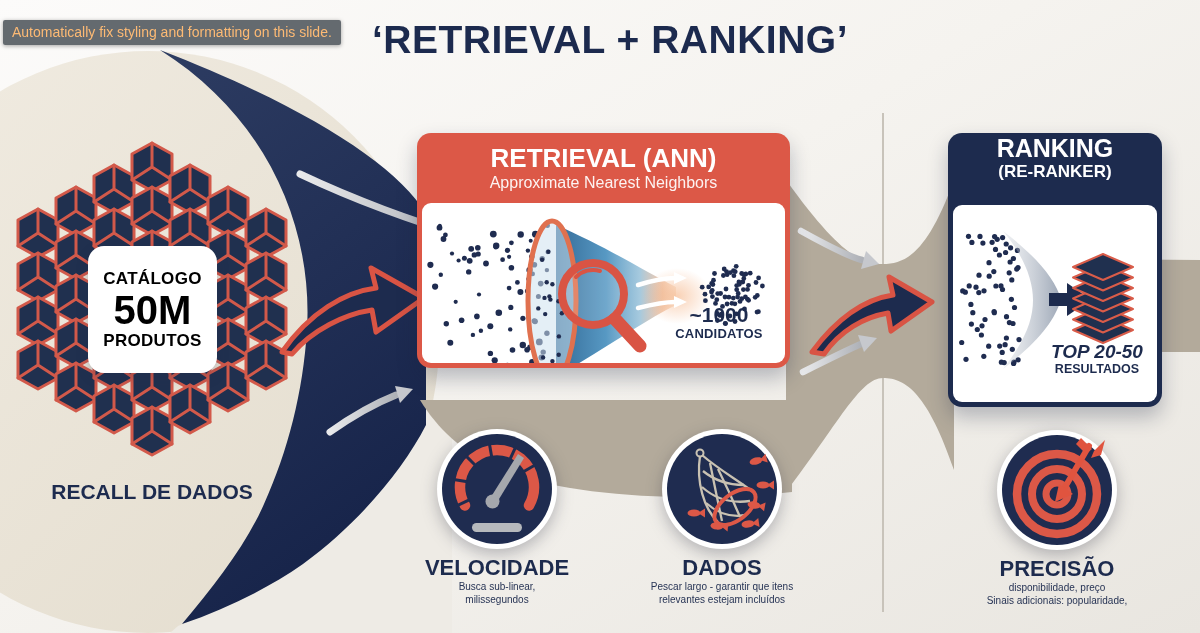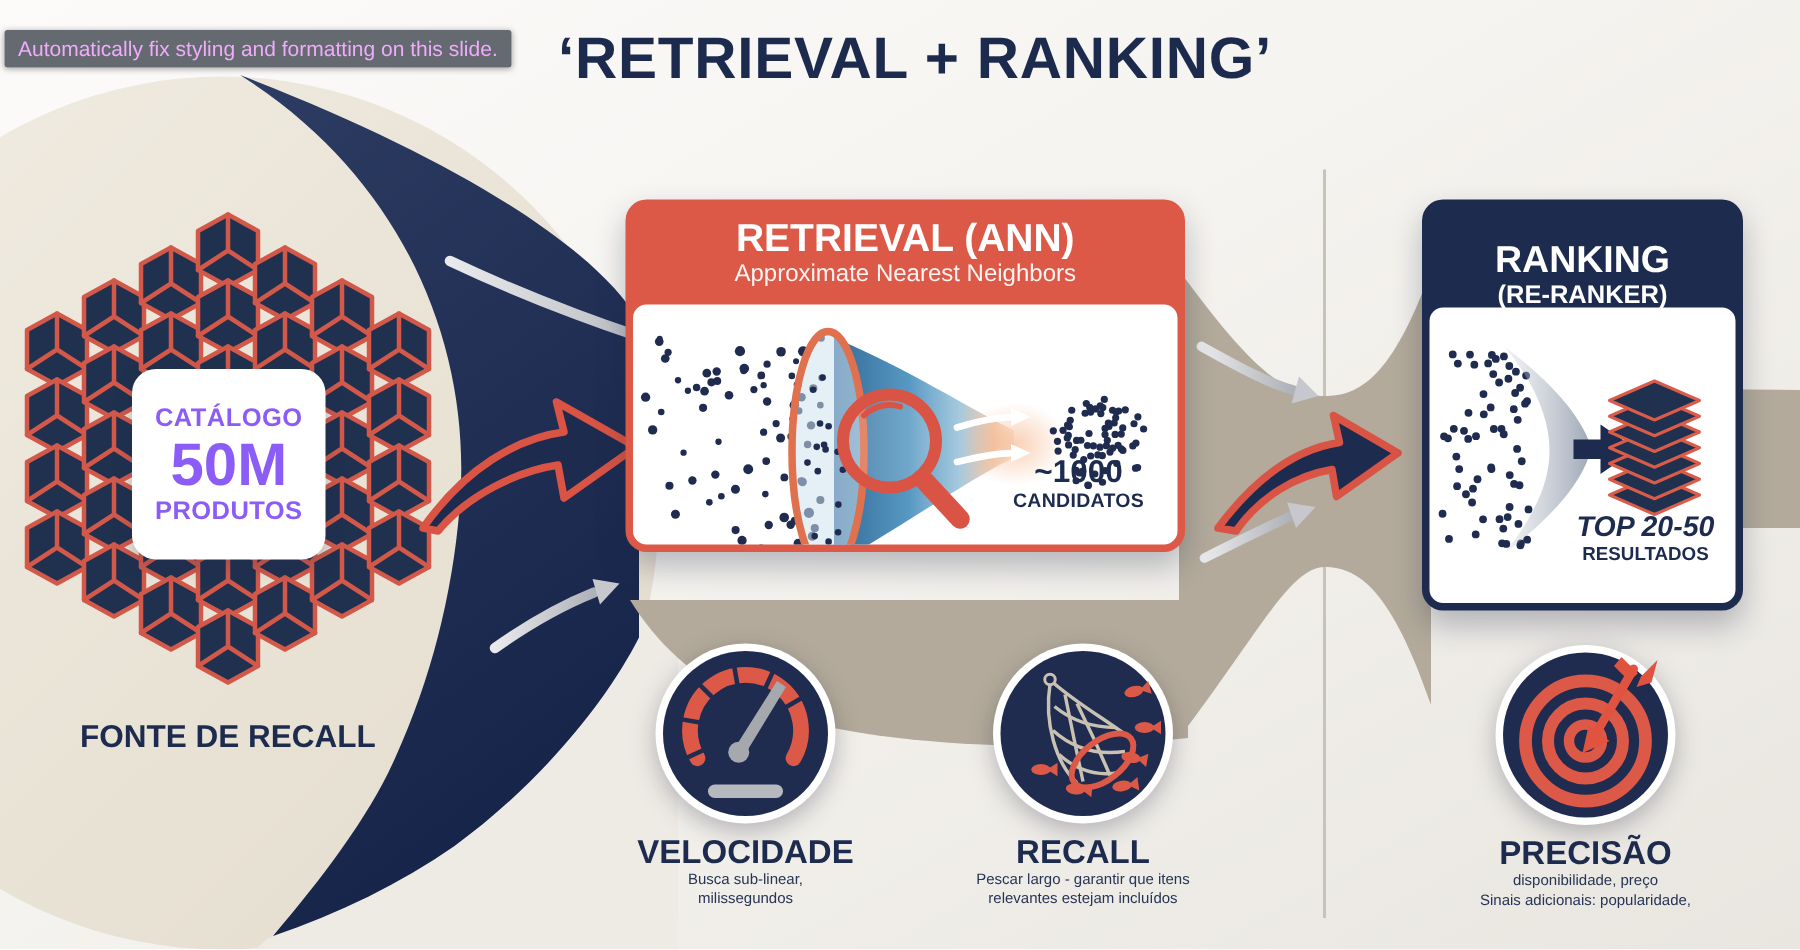--- a/index.html
+++ b/index.html
@@ -5,41 +5,41 @@
   html,body{margin:0;padding:0;background:#ffffff;}
   .stage{position:relative;width:1200px;height:633px;overflow:hidden;
     background:linear-gradient(150deg,#fcfbfa 0%,#f5f3ef 45%,#e9e6e0 100%);
     font-family:"Liberation Sans",sans-serif;}
   #bg{position:absolute;left:0;top:0;z-index:0;}
 
   #slide-title{position:absolute;left:10px;top:18px;width:1200px;text-align:center;
     font-size:39px;font-weight:700;letter-spacing:.5px;color:#1c2a4e;z-index:3;}
 
   #autofix-tooltip{position:absolute;left:3px;top:20px;z-index:9;
-    background:rgba(92,98,103,.95);color:#f0abfc;font-size:14px;line-height:17px;
+    background:rgba(92,98,103,.95);color:#fdba74;font-size:14px;line-height:17px;
     padding:4px 9px;border-radius:2px;box-shadow:0 1px 4px rgba(0,0,0,.35);white-space:nowrap;}
 
   #catalog-card{position:absolute;left:88px;top:246px;width:129px;height:127px;z-index:2;
     background:#fff;border-radius:16px;box-shadow:0 5px 12px rgba(35,45,75,.25);
-    display:flex;flex-direction:column;align-items:center;justify-content:center;color:#8b5cf6;}
+    display:flex;flex-direction:column;align-items:center;justify-content:center;color:#000000;}
   #catalog-card .c1{font-size:17px;font-weight:700;letter-spacing:.3px;}
   #catalog-card .c2{font-size:40px;font-weight:700;line-height:1.05;}
   #catalog-card .c3{font-size:17px;font-weight:700;letter-spacing:.3px;}
 
   #source-label{position:absolute;left:32px;top:480px;width:240px;text-align:center;
     font-size:21px;font-weight:700;color:#1d2b4e;z-index:2;}
 
   .panel{position:absolute;border-radius:14px;z-index:2;box-shadow:0 10px 20px rgba(25,35,65,.28);}
   #retrieval-box{left:417px;top:133px;width:373px;height:235px;background:#dc5847;}
   #ranking-box{left:948px;top:133px;width:214px;height:274px;background:#1d2b4e;}
   .panel-head{position:relative;text-align:center;color:#fff;}
   #retrieval-box .panel-head{padding-top:11px;}
   #retrieval-box .ph-title{font-size:26px;font-weight:700;line-height:1.1;}
   #retrieval-box .ph-sub{font-size:16px;font-weight:400;color:rgba(255,255,255,.93);margin-top:1px;}
-  #ranking-box .panel-head{padding-top:27px;}
+  #ranking-box .panel-head{padding-top:2px;}
   #ranking-box .ph-title{font-size:25px;font-weight:700;line-height:1.05;}
   #ranking-box .ph-sub{font-size:17px;font-weight:700;margin-top:1px;}
   .panel-body{position:absolute;left:5px;right:5px;bottom:5px;background:#fff;border-radius:9px;overflow:hidden;}
   #retrieval-box .panel-body{top:70px;}
   #ranking-box .panel-body{top:72px;}
   .out{position:absolute;text-align:center;color:#1d2b4e;}
   .ann-out{right:6px;bottom:22px;width:120px;}
   .rank-out{right:2px;bottom:26px;width:116px;}
   .out-v{font-size:21px;font-weight:700;line-height:1.05;}
   .ann-out .out-l{font-size:13px;font-weight:700;letter-spacing:.2px;}
@@ -153,21 +153,21 @@
     <span>Automatically fix styling and formatting on this slide.</span>
   </div>
 
   <div id="slide-title">‘RETRIEVAL + RANKING’</div>
 
   <div id="catalog-card">
     <div class="c1">CATÁLOGO</div>
     <div class="c2">50M</div>
     <div class="c3">PRODUTOS</div>
   </div>
-  <div id="source-label">FONTE DE RECALL</div>
+  <div id="source-label">RECALL DE DADOS</div>
 
   <div class="panel" id="retrieval-box">
     <div class="panel-head">
       <div class="ph-title">RETRIEVAL (ANN)</div>
       <div class="ph-sub">Approximate Nearest Neighbors</div>
     </div>
     <div class="panel-body">
       <svg id="annviz" width="363" height="200" viewBox="0 0 363 200">
         <defs>
           <linearGradient id="coneG" gradientUnits="userSpaceOnUse" x1="130" y1="0" x2="265" y2="0">
@@ -510,21 +510,21 @@
         </g>
         <ellipse cx="75" cy="80" rx="24" ry="13" fill="none" stroke="#dc5847" stroke-width="4" transform="rotate(-38 75 80)"></ellipse>
         <use href="#fish" transform="translate(96,34) rotate(-15)"></use>
         <use href="#fish" transform="translate(103,58)"></use>
         <use href="#fish" transform="translate(94,78) rotate(10)"></use>
         <use href="#fish" transform="translate(34,86)"></use>
         <use href="#fish" transform="translate(57,99) rotate(5)"></use>
         <use href="#fish" transform="translate(88,97) rotate(-8)"></use>
       </svg>
     </div>
-    <div class="f-title">RECALL</div>
+    <div class="f-title">DADOS</div>
     <div class="f-line">Pescar largo - garantir que itens</div>
     <div class="f-line">relevantes estejam incluídos</div>
   </div>
 
   <div class="feature" id="feat-precision">
     <div class="ficon">
       <svg width="124" height="124" viewBox="0 0 124 124">
         <circle cx="62" cy="62" r="60" fill="#ffffff"></circle>
         <circle cx="62" cy="62" r="55" fill="#1f2c50"></circle>
         <circle cx="62" cy="66" r="40" fill="none" stroke="#dc5847" stroke-width="8.5"></circle>

